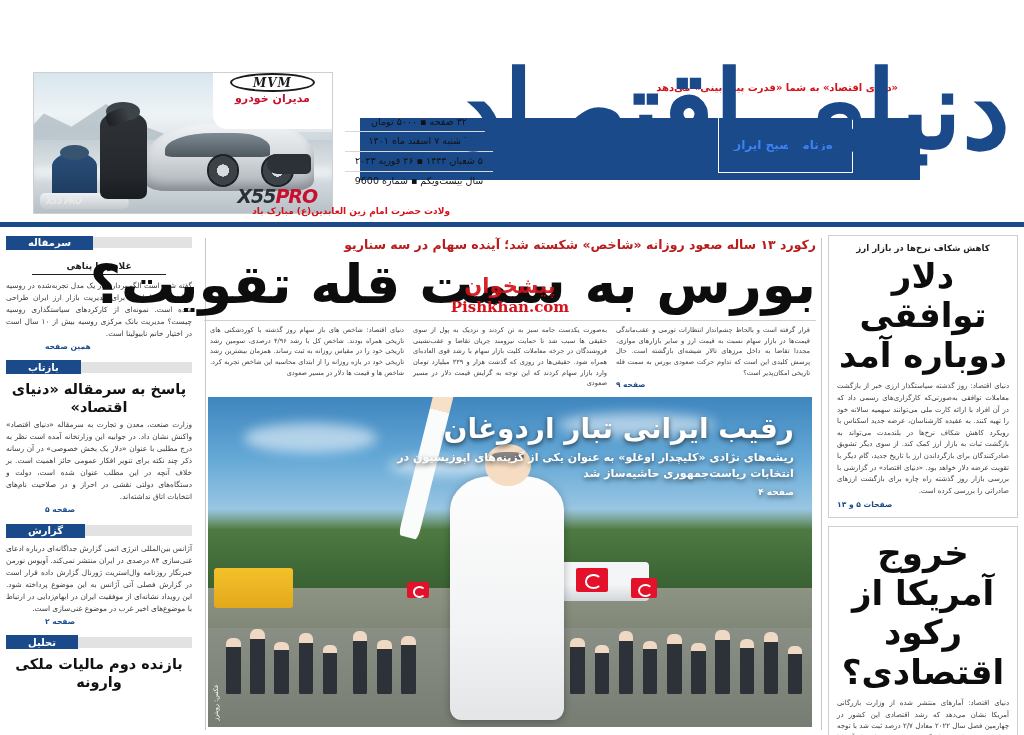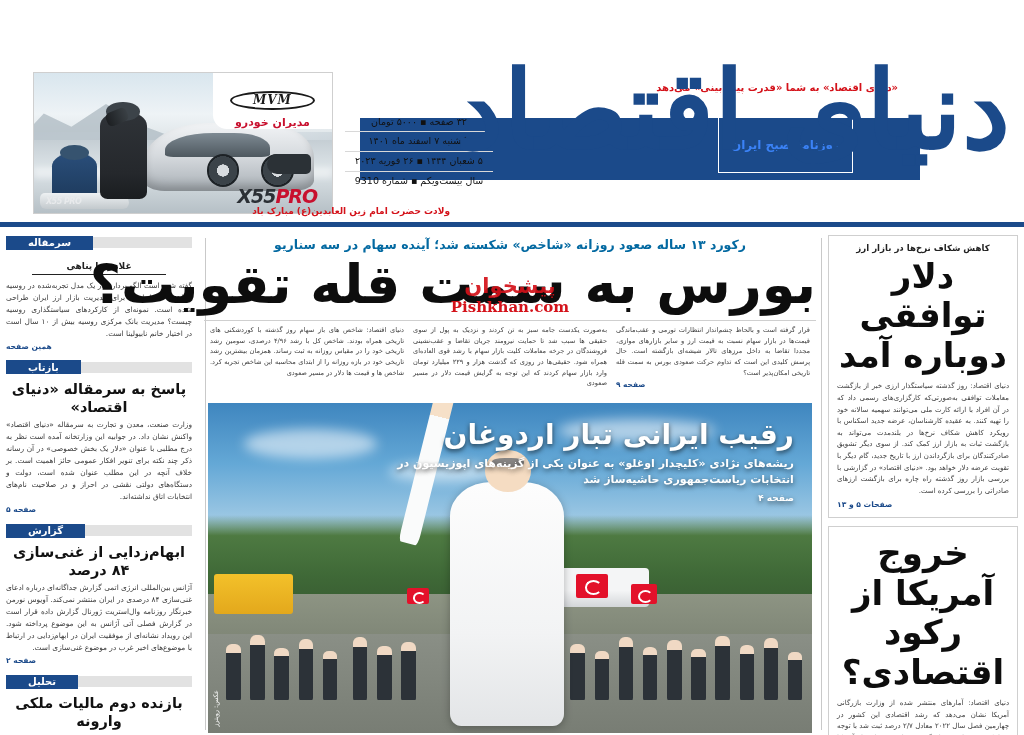--- a/index.html
+++ b/index.html
@@ -51,21 +51,21 @@
   .ad-rider2 { position:absolute; left:6%; bottom:9%; width:15%; height:34%;
     background: linear-gradient(180deg,#2a4e7a 0%, #1d3a5c 100%);
     border-radius: 46% 46% 20% 20% / 28% 28% 12% 12%; }
   .ad-rider2::before{ content:""; position:absolute; left:18%; top:-16%; width:64%; height:32%;
     background:#36536f; border-radius:50%; }
   .ad-sled { position:absolute; left:2%; bottom:3%; width:30%; height:11%;
     background: linear-gradient(180deg,#eef1f3,#c3c9cd); border-radius: 8px 16px 10px 10px; }
   .ad-logo-plate {
     position:absolute; right:0; top:0; width:40%; height:40%;
     background:#ffffff; border-bottom-left-radius:14px;
-    display:flex; flex-direction:column; align-items:center; justify-content:flex-end; gap:6px;
+    display:flex; flex-direction:column; align-items:center; justify-content:flex-start; gap:0;
   }
   .ad-logo-oval {
     width:72%; height:34%; border:2px solid #1a1a1a; border-radius:50%;
     display:flex; align-items:center; justify-content:center;
     font-size:12px; font-weight:700; letter-spacing:1px; color:#1a1a1a;
     font-family:"DejaVu Serif", serif; font-style:italic;
   }
   .ad-brand-fa { font-size:11px; font-weight:700; color:#c8102e; }
   .ad-model {
     position:absolute; right:5%; bottom:4%;
@@ -142,48 +142,48 @@
   }
   .side-author {
     font-size:9px; font-weight:700; color:#222; text-align:center;
     padding-bottom:3px; border-bottom:1.5px solid #222; margin:11px 26px 5px 26px;
   }
   .side-body {
     font-size:7.4px; color:#3a3a3a; text-align:justify; line-height:1.62;
     letter-spacing:-.1px;
   }
   .side-ref {
-    font-size:7.6px; font-weight:700; color:#1b4a8a; margin-top:2px; text-align:left;
+    font-size:7.6px; font-weight:700; color:#1b4a8a; margin-top:2px; text-align:left;margin-left:39px;
   }
   .side-block { margin-bottom:9px; }
 
   
   .lead-kicker {
-    text-align:center; font-size:12.5px; font-weight:700; color:#0369a1;
+    text-align:right; font-size:12.5px; font-weight:700; color:#b91c1c;
     letter-spacing:-.3px; margin:4px 0 4px 0; white-space:nowrap;
   }
   .lead-headline {
     position:relative; text-align:center; font-size:54px; font-weight:700;
     color:#0d0d0d; letter-spacing:-3px; line-height:1.08; margin:0 0 6px 0;
     white-space:nowrap; font-family:"DejaVu Sans", sans-serif;
   }
   .watermark {
     position:absolute; left:50%; top:20px; transform:translateX(-50%);
     pointer-events:none; text-align:center; z-index:5;
   }
   .watermark .wm-fa {
     font-size:21px; font-weight:700; color:#d4121a; letter-spacing:-1px;
     opacity:.92; line-height:1;
   }
   .watermark .wm-en {
     font-size:15px; font-weight:700; color:#d4121a; font-family:"DejaVu Serif", serif;
     letter-spacing:0px; margin-top:2px;
   }
   .lead-cols {
-    display:flex; flex-direction:row-reverse; gap:9px; padding:6px 6px;
+    display:flex; flex-direction:row-reverse; gap:9px; padding:0 6px;
     border-top:1px solid #cfcfcf; padding-top:4px;
   }
   .lead-cols .lc { flex:1; font-size:6.6px; color:#3d3d3d; text-align:justify;
     line-height:1.6; letter-spacing:-.1px; }
   .lead-ref { font-size:7.4px; font-weight:700; color:#1b4a8a; text-align:left; margin-top:1px; }
 
   
   .photo {
     position:relative; margin:6px 4px 0 4px; height:330px; overflow:hidden;
     background: linear-gradient(180deg,#4a8fc4 0%, #6fb0dc 26%, #9fc9e4 42%, #86a86f 58%, #6d8f59 72%, #7b7f72 86%, #6f7468 100%);
@@ -321,21 +321,21 @@
         <div class="ad-brand-fa">مدیران خودرو</div>
       </div>
       <div class="ad-model"><span>X55</span><span class="pro">PRO</span></div>
       <div class="ad-tag">X55 PRO</div>
     </div>
 
     <div class="info-col">
       <div class="row">۳۲ صفحه ▪ ۵۰۰۰ تومان</div>
       <div class="row">یکشنبه ۷ اسفند ماه ۱۴۰۱</div>
       <div class="row">۵ شعبان ۱۴۴۴ ▪ ۲۶ فوریه ۲۰۲۳</div>
-      <div class="row">سال بیست‌ویکم ▪ شماره 9310</div>
+      <div class="row">سال بیست‌ویکم ▪ شماره 9600</div>
     </div>
 
     <div class="slogan-top">«دنیای اقتصاد» به شما «قدرت پیش‌بینی» می‌دهد</div>
     <div class="velayat">ولادت حضرت امام زین العابدین(ع) مبارک باد</div>
     <div class="sobh-badge">روزنامه صبح ایران</div>
     <div class="logo-wordmark">دنیای اقتصاد</div>
 
     <div class="rule-thick"></div>
   </div>
 
@@ -364,21 +364,20 @@
         <div class="side-title">پاسخ به سرمقاله «دنیای اقتصاد»</div>
         <div class="side-body">وزارت صنعت، معدن و تجارت به سرمقاله «دنیای اقتصاد» واکنش نشان داد. در جوابیه این وزارتخانه آمده است نظر به درج مطلبی با عنوان «دلار یک بخش خصوصی» در آن رسانه ذکر چند نکته برای تنویر افکار عمومی حائز اهمیت است. بر خلاف آنچه در این مطلب عنوان شده است، دولت و دستگاه‌های دولتی نقشی در احراز و در صلاحیت نام‌های انتخابات اتاق نداشته‌اند.</div>
         <div class="side-ref">صفحه ۵</div>
       </div>
 
       <div class="side-block">
         <div class="sec-head">
           <span class="bar"></span>
           <span class="tab">گزارش</span>
         </div>
-        <div class="side-title">ابهام‌زدایی از غنی‌سازی ۸۴ درصد</div>
         <div class="side-body">آژانس بین‌المللی انرژی اتمی گزارش جداگانه‌ای درباره ادعای غنی‌سازی ۸۴ درصدی در ایران منتشر نمی‌کند. آویوس نورمن خبرنگار روزنامه وال‌استریت ژورنال گزارش داده قرار است در گزارش فصلی آتی آژانس به این موضوع پرداخته شود. این رویداد نشانه‌ای از موفقیت ایران در ابهام‌زدایی در ارتباط با موضوع‌های اخیر غرب در موضوع غنی‌سازی است.</div>
         <div class="side-ref">صفحه ۲</div>
       </div>
 
       <div class="side-block">
         <div class="sec-head">
           <span class="bar"></span>
           <span class="tab">تحلیل</span>
         </div>
         <div class="side-title">بازنده دوم مالیات ملکی وارونه</div>

